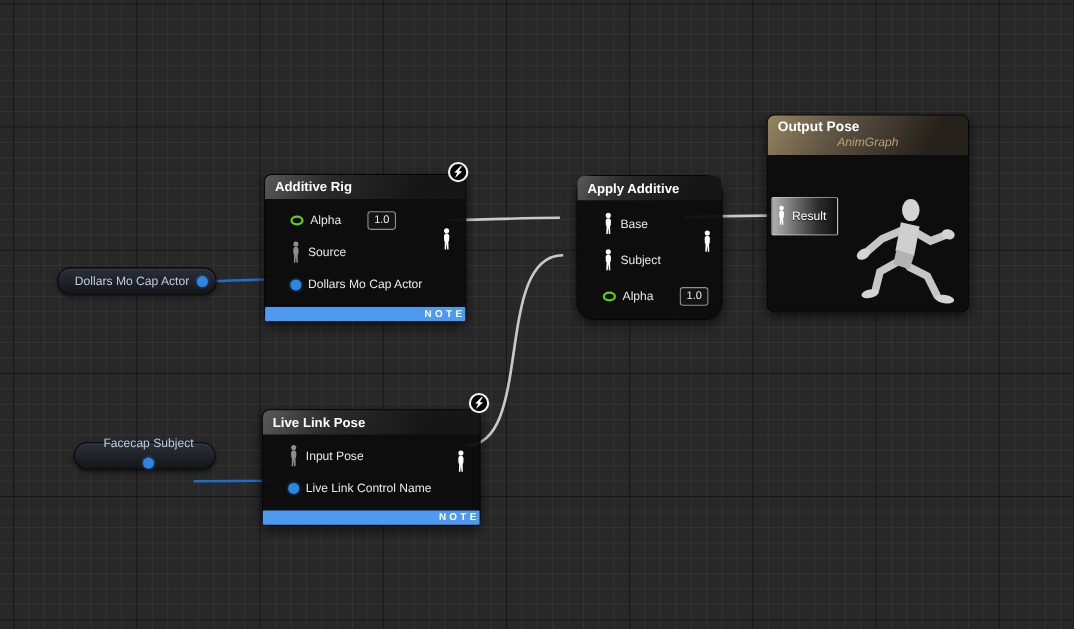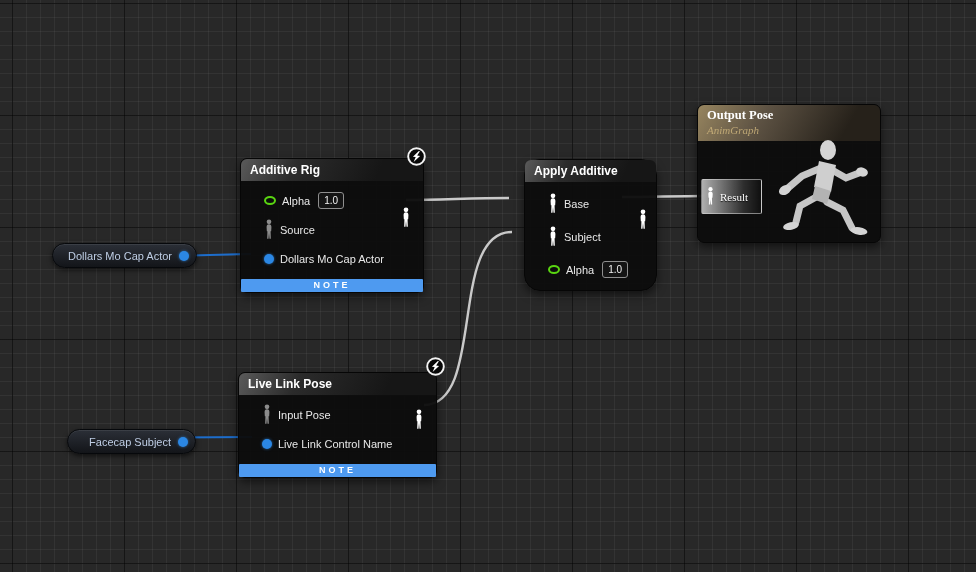--- a/index.html
+++ b/index.html
@@ -32,58 +32,58 @@
     background:linear-gradient(115deg,#5a5a5a 0%,#2b2b2b 30%,#161616 75%);
     font-size:12px;font-weight:bold;color:#ffffff;
     white-space:nowrap;
   }
   .node-body{position:relative;padding:5px 0 4px 0;}
   .pin-row{display:flex;align-items:center;height:29px;padding-left:23px;gap:6px;}
   .pin-label{font-size:11px;color:#e8e8e8;white-space:nowrap;}
   .pin-dot-blue{width:10px;height:10px;border-radius:50%;background:#2b87e4;box-shadow:0 0 3px rgba(50,140,230,0.7);flex:0 0 auto;}
   .pin-oval-green{width:12px;height:9px;border-radius:50%;border:2.5px solid #59d411;background:#0c0c0c;box-sizing:border-box;flex:0 0 auto;}
   .value-box{
-    margin-left:2px;padding:0 5px;height:15px;line-height:15px;
+    margin-left:18px;padding:0 5px;height:15px;line-height:15px;
     border:1px solid #8f8f8f;border-radius:3px;background:#141414;
     font-size:10px;color:#f0f0f0;
   }
   .pose-icon{flex:0 0 auto;display:block;}
   .pose-icon.solid path,.pose-icon.solid circle{fill:#ffffff;}
   .pose-icon.ghost path,.pose-icon.ghost circle{fill:#9a9a9a;opacity:0.9;}
   .out-pin{position:absolute;}
   .note-bar{
     margin-top:2px;height:13px;line-height:13px;width:100%;
-    background:#4e9af0;color:#ffffff;text-align:center;
+    background:#4e9af0;color:#ffffff;text-align:right;
     font-size:9px;font-weight:bold;letter-spacing:3px;border-radius:1px;
   }
   .bolt-badge{position:absolute;width:21px;height:21px;}
 
   
   .pill{
     position:absolute;height:25px;border-radius:13px;
     background:linear-gradient(#2b2f37,#131519);
     border:1px solid #06080b;
     box-shadow:0 2px 5px rgba(0,0,0,0.6), inset 0 1px 0 rgba(255,255,255,0.08);
     display:flex;align-items:center;justify-content:flex-end;
     gap:7px;padding:0 7px 0 14px;box-sizing:border-box;
   }
   .pill .pill-label{font-size:11px;color:#becde4;white-space:nowrap;}
 
   
   .node-control-rig{left:240px;top:158px;width:182px;}
   .node-apply-additive{left:524px;top:159px;width:131px;border-radius:16px;}
   .node-apply-additive .pin-row{height:33px;}
   .node-live-link{left:238px;top:372px;width:197px;}
-  .node-output-pose{left:697px;top:104px;width:184px;height:139px;box-sizing:border-box;font-family:Liberation Serif, serif;}
+  .node-output-pose{left:697px;top:104px;width:184px;height:180px;box-sizing:border-box;}
   .header-anim{
     height:36px;padding:2px 9px 0 9px;border-radius:6px 6px 0 0;box-sizing:border-box;
     background:linear-gradient(120deg,#97855f 0%,#5d5243 35%,#26211a 80%);
   }
   .header-anim .ht{font-size:12.5px;font-weight:bold;color:#ffffff;line-height:17px;}
-  .header-anim .hs{font-size:11px;font-style:italic;color:rgba(205,180,125,0.85);line-height:13px;}
+  .header-anim .hs{font-size:11px;font-style:italic;color:rgba(205,180,125,0.85);line-height:13px;text-align:center;}
   .result-row{
     position:absolute;left:3px;top:74px;width:61px;height:35px;
     display:flex;align-items:center;gap:5px;padding-left:4px;box-sizing:border-box;
     background:linear-gradient(90deg,rgba(185,185,185,0.95),rgba(110,110,110,0.35) 70%,rgba(60,60,60,0.05));
     border:1px solid rgba(220,220,220,0.55);border-radius:2px;
   }
   .result-row .pin-label{color:#ffffff;text-shadow:0 1px 1px rgba(0,0,0,0.8);}
   .mannequin{position:absolute;right:4px;bottom:4px;}
 </style>
 </head>
@@ -97,21 +97,21 @@
     <path d="M 406,200 C 442,200 470,198 509,198" stroke="#c9c9c9" stroke-width="2.4"></path>
     <path d="M 424,405 C 486,405 448,232 512,232" stroke="#c9c9c9" stroke-width="2.4"></path>
     <path d="M 622,197 C 650,197 676,196 704,196" stroke="#c9c9c9" stroke-width="2.4"></path>
   </svg>
 
   <div class="pill" style="left:52px;top:243px;width:145px;">
     <span class="pill-label">Dollars Mo Cap Actor</span>
     <span class="pin-dot-blue"></span>
   </div>
 
-  <div class="pill" style="left:67px;top:429px;width:129px;">
+  <div class="pill" style="left:67px;top:402px;width:129px;flex-direction:column;">
     <span class="pill-label">Facecap Subject</span>
     <span class="pin-dot-blue"></span>
   </div>
 
   <div class="node node-control-rig">
     <div class="node-header">Additive Rig</div>
     <div class="node-body">
       <div class="pin-row">
         <span class="pin-oval-green"></span>
         <span class="pin-label">Alpha</span>

